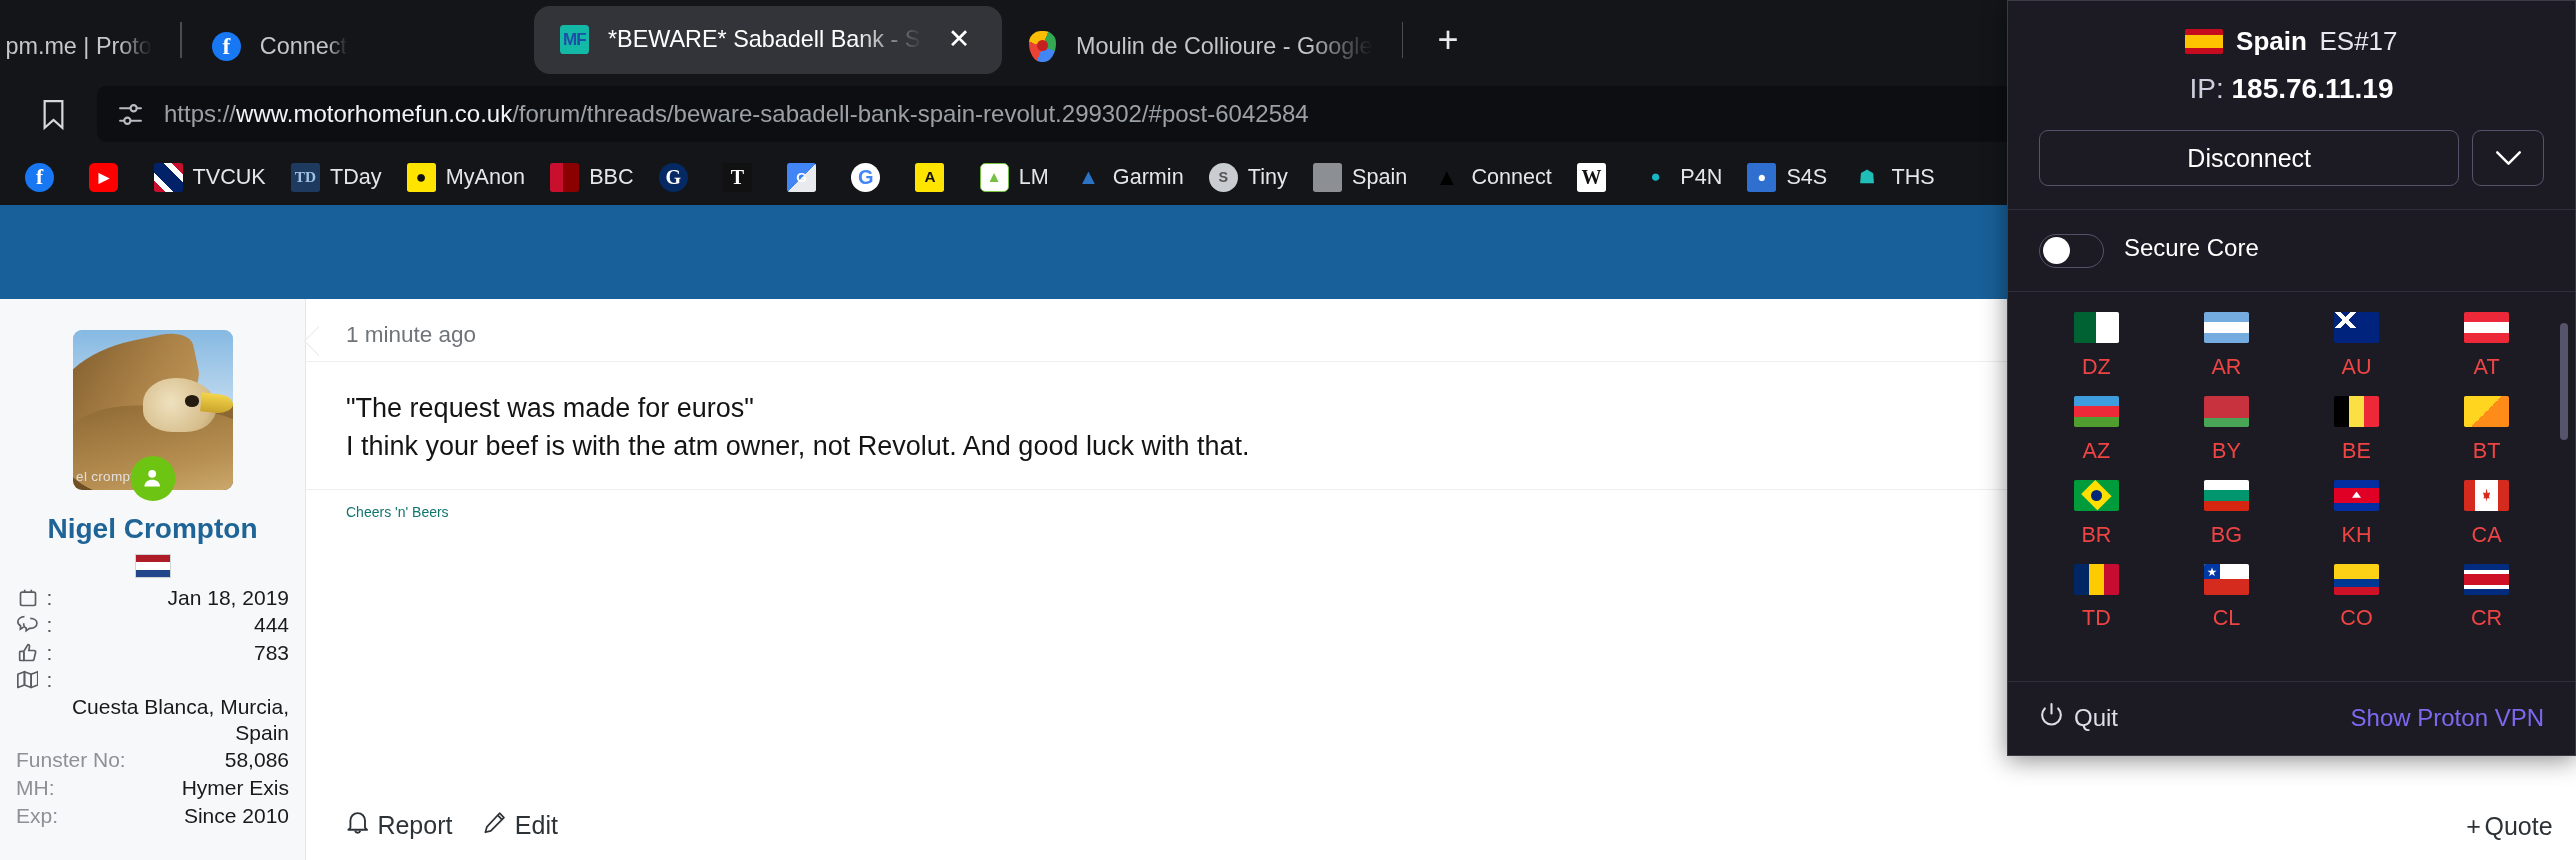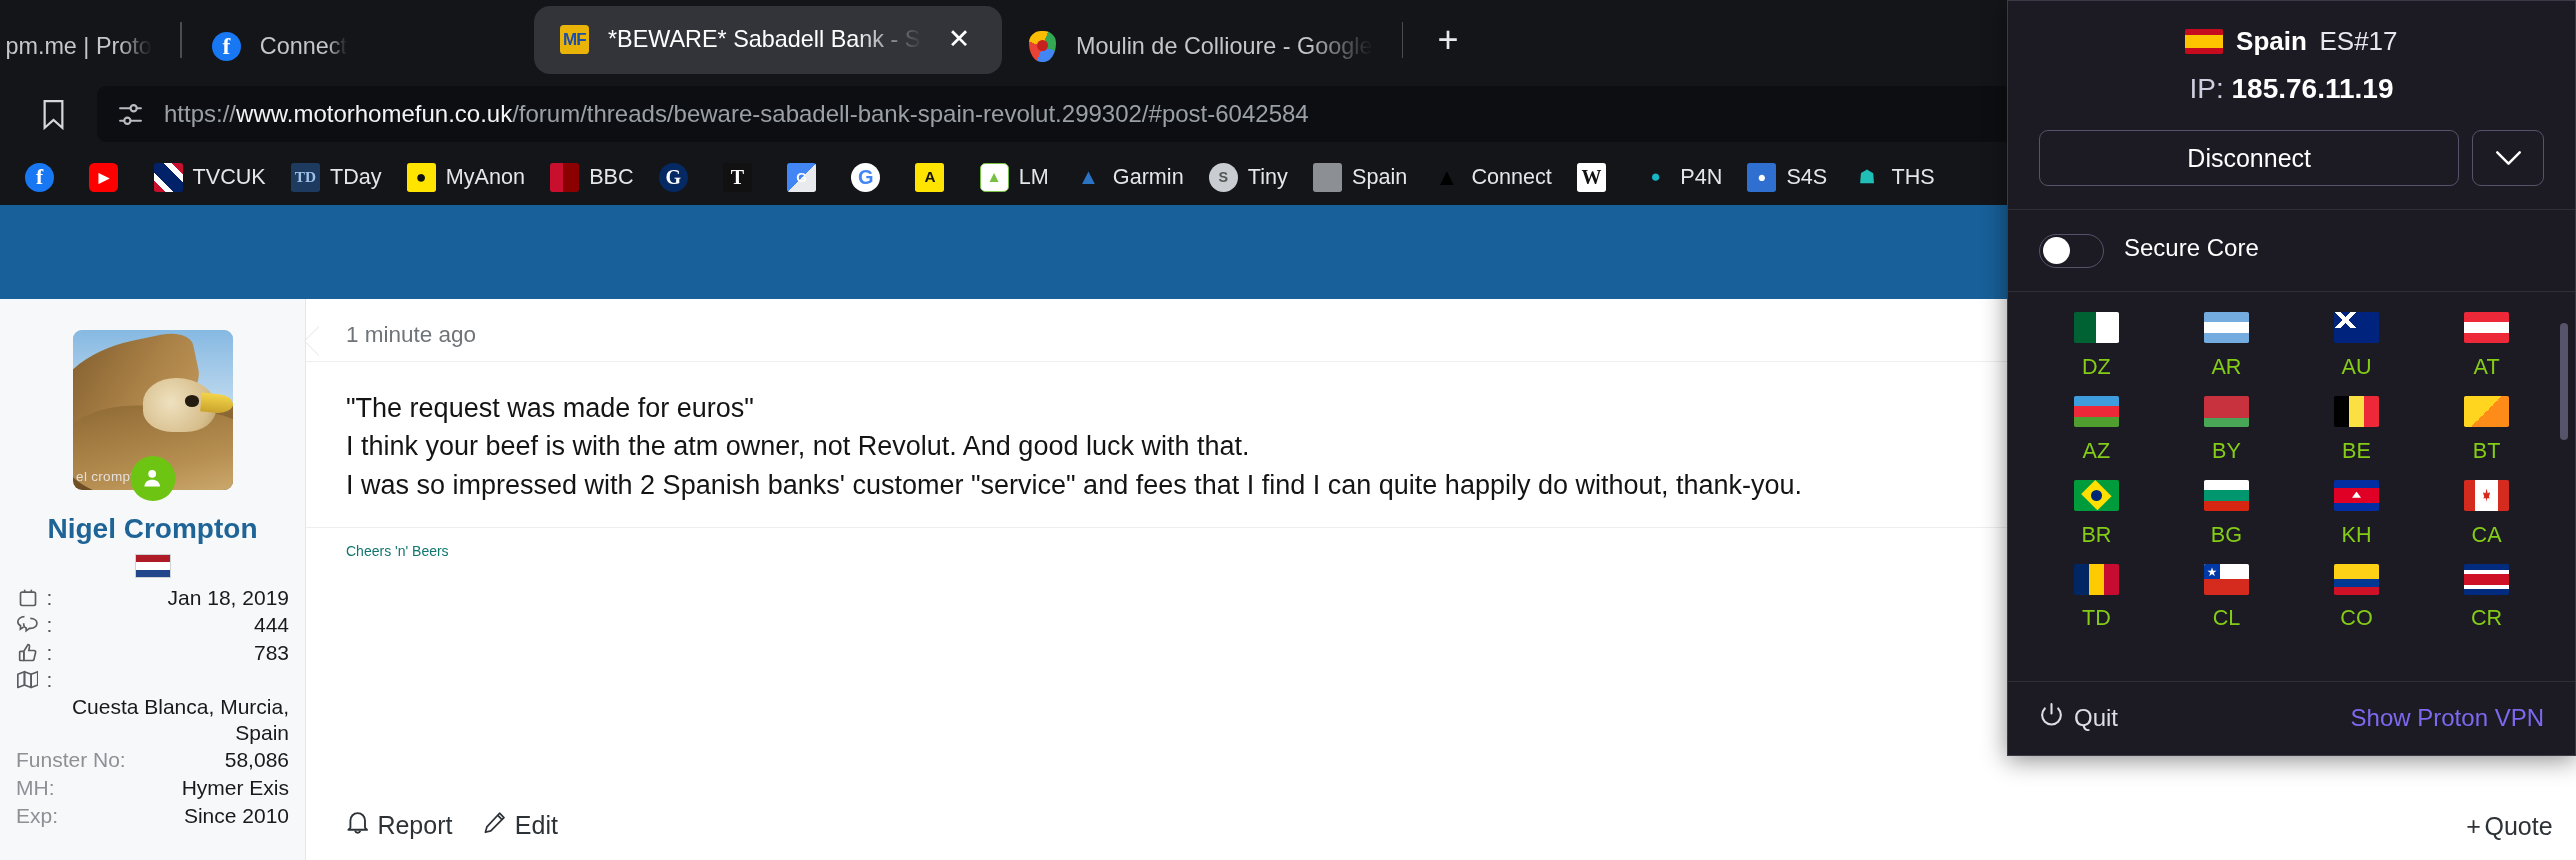--- a/index.html
+++ b/index.html
@@ -61,21 +61,21 @@
   .tab-sep { width: 1.8px; height: 36px; background: #4a4c52; align-self: center;
     margin: 0 3.6px; }
   .newtab {
     width: 50px; height: 50px; margin-left: 16px; margin-bottom: 14.4px;
     display: flex; align-items: center; justify-content: center;
     color: #e8e9ec; font-size: 36px; font-weight: 300; line-height: 1;
     flex: 0 0 50px;
   }
 
   
-  .fav-mf { width:29px;height:29px;background:#eab308;border-radius:3.6px;
+  .fav-mf { width:29px;height:29px;background:#14b8a6;border-radius:3.6px;
      color:#1d4ea8;font-weight:bold;font-size:17px;display:flex;
      align-items:center;justify-content:center;letter-spacing:-0.9px;
      font-family:"Liberation Sans", sans-serif; }
   .fav-fb { width:29px;height:29px;border-radius:50%;background:#1877f2;
      color:#fff;display:flex;align-items:center;justify-content:center;
      font-family:"Liberation Serif", serif;font-weight:bold;font-size:23.4px; }
   .fav-maps { width:27px;height:31px;position:relative; }
   .fav-maps .pin{position:absolute;inset:0;
      background:conic-gradient(from 200deg,#ea4335 0 25%,#fbbc04 0 50%,#34a853 0 75%,#4285f4 0 100%);
      border-radius:50% 50% 50% 50% / 42% 42% 70% 70%; }
@@ -277,21 +277,21 @@
   .sc-label { font-size: 24px; color: #ffffff; }
 
   .vpn-grid-wrap { flex: 1; position: relative; overflow: hidden; }
   .vpn-grid {
     display: grid; grid-template-columns: repeat(4, 1fr);
     padding: 20px 23.4px 0 23.4px; row-gap: 16px;
   }
   .ccell { display: flex; flex-direction: column; align-items: center; gap: 10.8px; }
   .cflag { width: 45px; height: 31px; border-radius: 1.8px; position: relative;
     overflow: hidden; }
-  .ccode { font-size: 21.6px; color: #84cc16; }
+  .ccode { font-size: 21.6px; color: #ef4444; }
   .vpn-scroll {
     position: absolute; right: 7.2px; top: 31px; width: 8px; height: 117px;
     background: #56546a; border-radius: 4.5px;
   }
   .vpn-foot {
     display: flex; align-items: center; justify-content: space-between;
     padding: 20px 31px 21.6px; border-top: 0.9px solid #2f2e3a;
   }
   .quit { display: flex; align-items: center; gap: 10px; font-size: 24px; color:#dedde6; }
   .showvpn { font-size: 24px; color: #7d69ef; }
@@ -566,21 +566,20 @@
       </div>
 
       <div class="post-main">
         <div class="post-arrow"></div>
 
         <div class="post-head">1 minute ago</div>
 
         <div class="post-content">
           <div>"The request was made for euros"</div>
           <div>I think your beef is with the atm owner, not Revolut. And good luck with that.</div>
-          <div>I was so impressed with 2 Spanish banks' customer "service" and fees that I find I can quite happily do without, thank-you.</div>
         </div>
 
         <div class="post-sig">Cheers 'n' Beers</div>
 
         <div class="post-actions">
           <div class="act">
             <span>
               <svg width="23.4" height="25" viewBox="0 0 22 24" fill="none" stroke="#2d3237" stroke-width="1.8" stroke-linejoin="round">
                 <path d="M4 17V10a7 7 0 0 1 14 0v7l2 2H2z"></path>
                   <path d="M8.5 20a2.6 2.6 0 0 0 5 0"></path>

